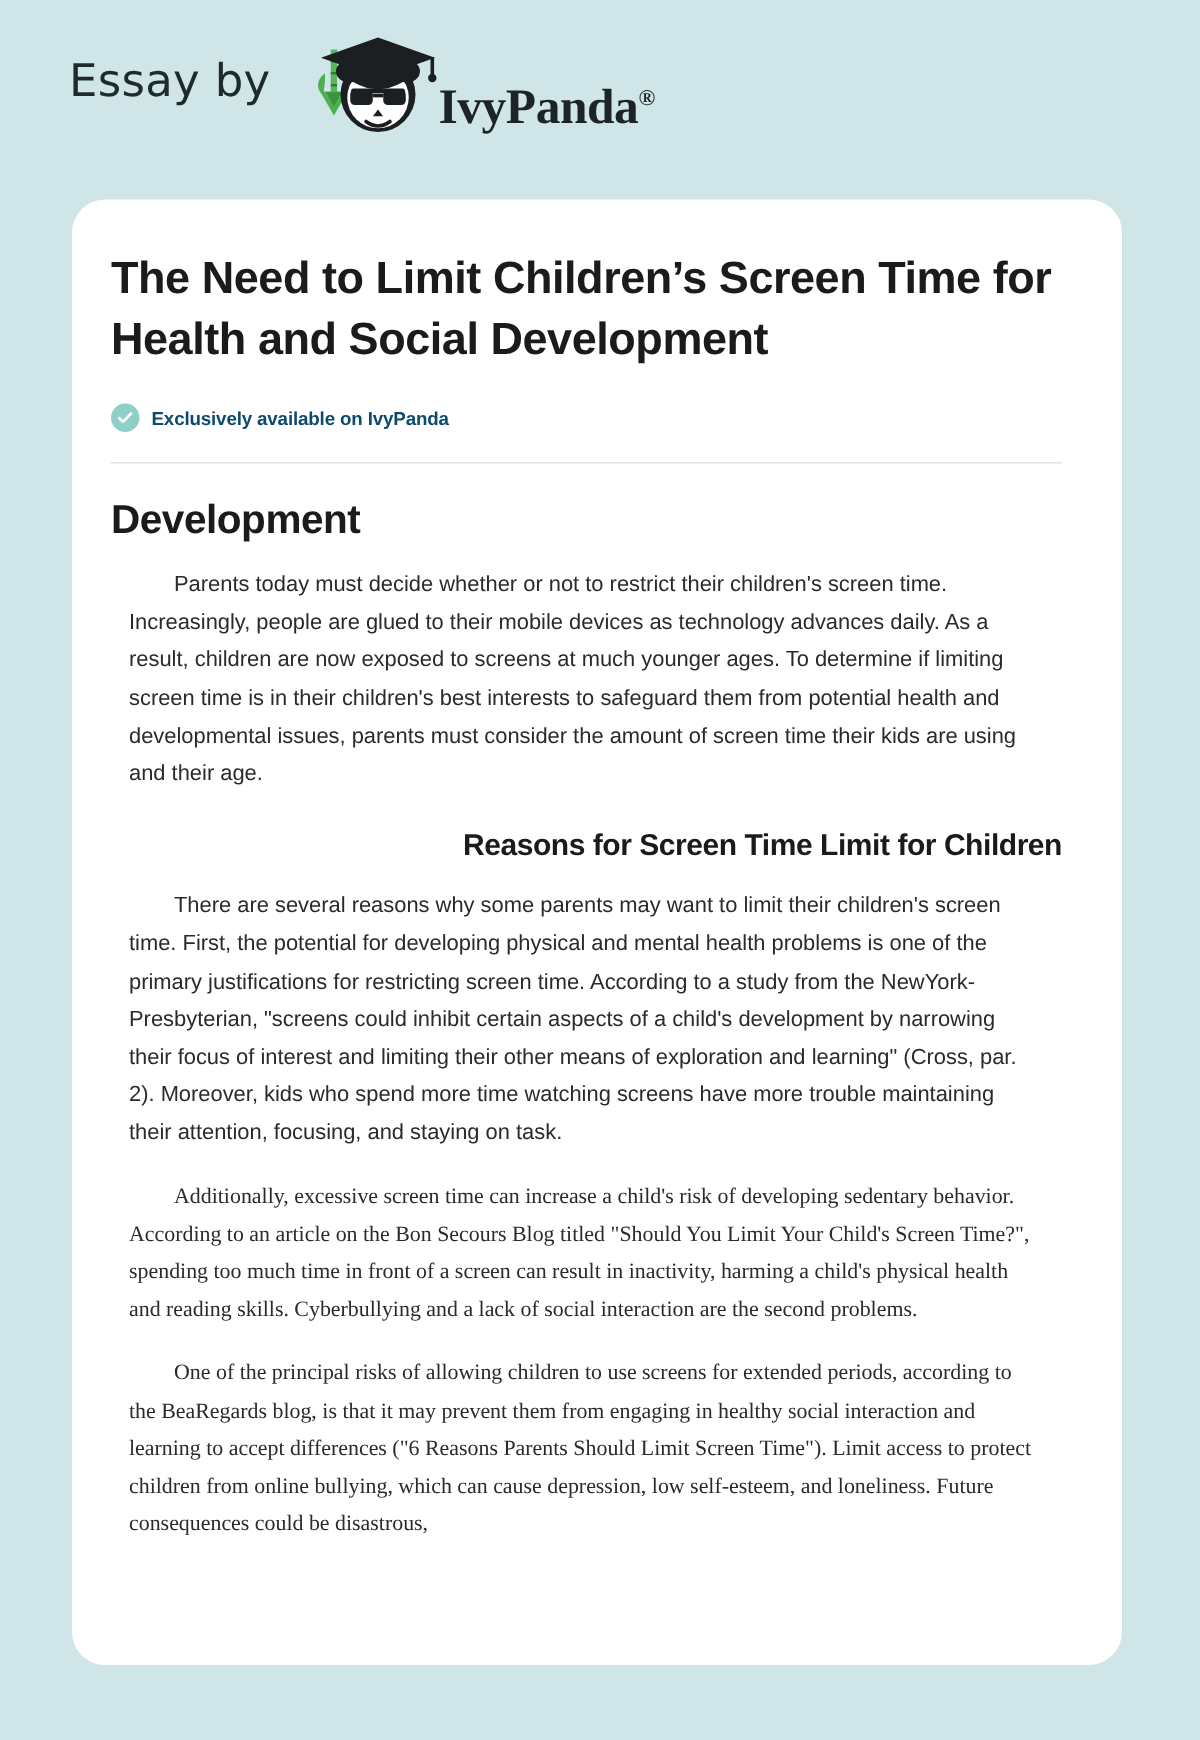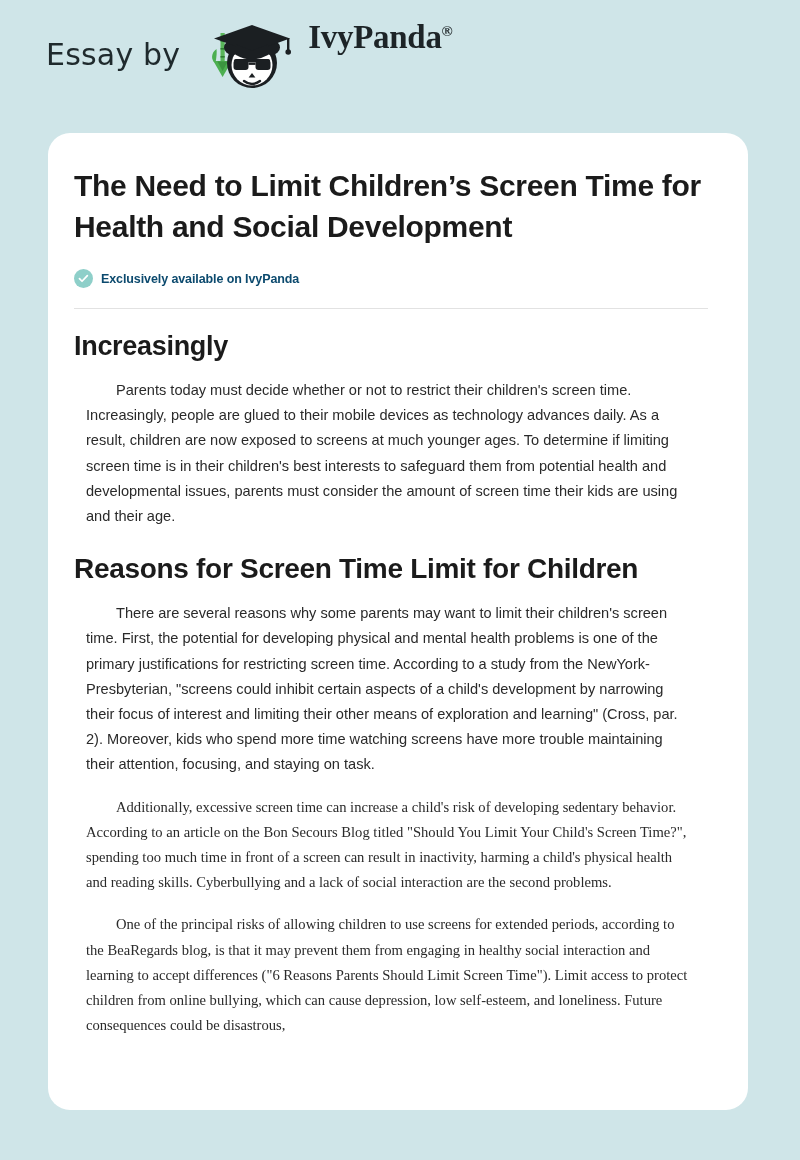--- a/index.html
+++ b/index.html
@@ -36,22 +36,22 @@
   .essay-by {
     font-family: "DejaVu Sans", sans-serif;
     font-size: 30px;
     font-weight: 400;
     color: #1f2a2d;
     letter-spacing: 0.2px;
     white-space: nowrap;
   }
   .brand-lockup {
     display: flex;
-    align-items: flex-start;
-    gap: 18px;
+    align-items: flex-end;
+    gap: 2px;
     margin-left: 14px;
   }
   .panda-mark {
     width: 96px;
     height: 72px;
     display: block;
   }
   .brand-word {
     font-family: "Liberation Serif", serif;
     font-size: 33px;
@@ -130,23 +130,24 @@
     color: #1b1b1b;
     letter-spacing: -0.3px;
     margin: 0;
   }
   h2.h-intro {
     font-size: 27px;
     margin-top: 22px;
     margin-bottom: 0;
   }
   h2.h-reasons {
-    font-size: 28px;
+    font-size: 20px;
     margin-top: 24px;
     margin-bottom: 8px;
+    text-align: right;
   }
 
   p.body-par {
     font-family: "Liberation Sans", sans-serif;
     font-size: 14.6px;
     line-height: 25.2px;
     color: #2a2a2a;
     margin: 12px;
     text-indent: 30px;
     padding-right: 2px;
@@ -217,21 +218,21 @@
     <span class="badge-check">
       <svg width="11" height="11" viewBox="0 0 12 12" xmlns="http://www.w3.org/2000/svg">
         <path d="M1.6 6.2 L4.4 9 L10.2 2.9" stroke="#ffffff" stroke-width="1.9" fill="none" stroke-linecap="round" stroke-linejoin="round"></path>
       </svg>
     </span>
     <span class="badge-text">Exclusively available on IvyPanda</span>
   </div>
 
   <div class="divider"></div>
 
-  <h2 class="section-heading h-intro">Increasingly</h2>
+  <h2 class="section-heading h-intro">Development</h2>
 
   <p class="body-par first-after-heading">Parents today must decide whether or not to restrict their children's screen time. Increasingly, people are glued to their mobile devices as technology advances daily. As a result, children are now exposed to screens at much younger ages. To determine if limiting screen time is in their children's best interests to safeguard them from potential health and developmental issues, parents must consider the amount of screen time their kids are using and their age.</p>
 
   <h2 class="section-heading h-reasons">Reasons for Screen Time Limit for Children</h2>
 
   <p class="body-par first-after-heading">There are several reasons why some parents may want to limit their children's screen time. First, the potential for developing physical and mental health problems is one of the primary justifications for restricting screen time. According to a study from the NewYork-Presbyterian, "screens could inhibit certain aspects of a child's development by narrowing their focus of interest and limiting their other means of exploration and learning" (Cross, par. 2). Moreover, kids who spend more time watching screens have more trouble maintaining their attention, focusing, and staying on task.</p>
 
   <p class="body-par subsequent">Additionally, excessive screen time can increase a child's risk of developing sedentary behavior. According to an article on the Bon Secours Blog titled "Should You Limit Your Child's Screen Time?", spending too much time in front of a screen can result in inactivity, harming a child's physical health and reading skills. Cyberbullying and a lack of social interaction are the second problems.</p>
 
   <p class="body-par subsequent">One of the principal risks of allowing children to use screens for extended periods, according to the BeaRegards blog, is that it may prevent them from engaging in healthy social interaction and learning to accept differences ("6 Reasons Parents Should Limit Screen Time"). Limit access to protect children from online bullying, which can cause depression, low self-esteem, and loneliness. Future consequences could be disastrous,</p>

